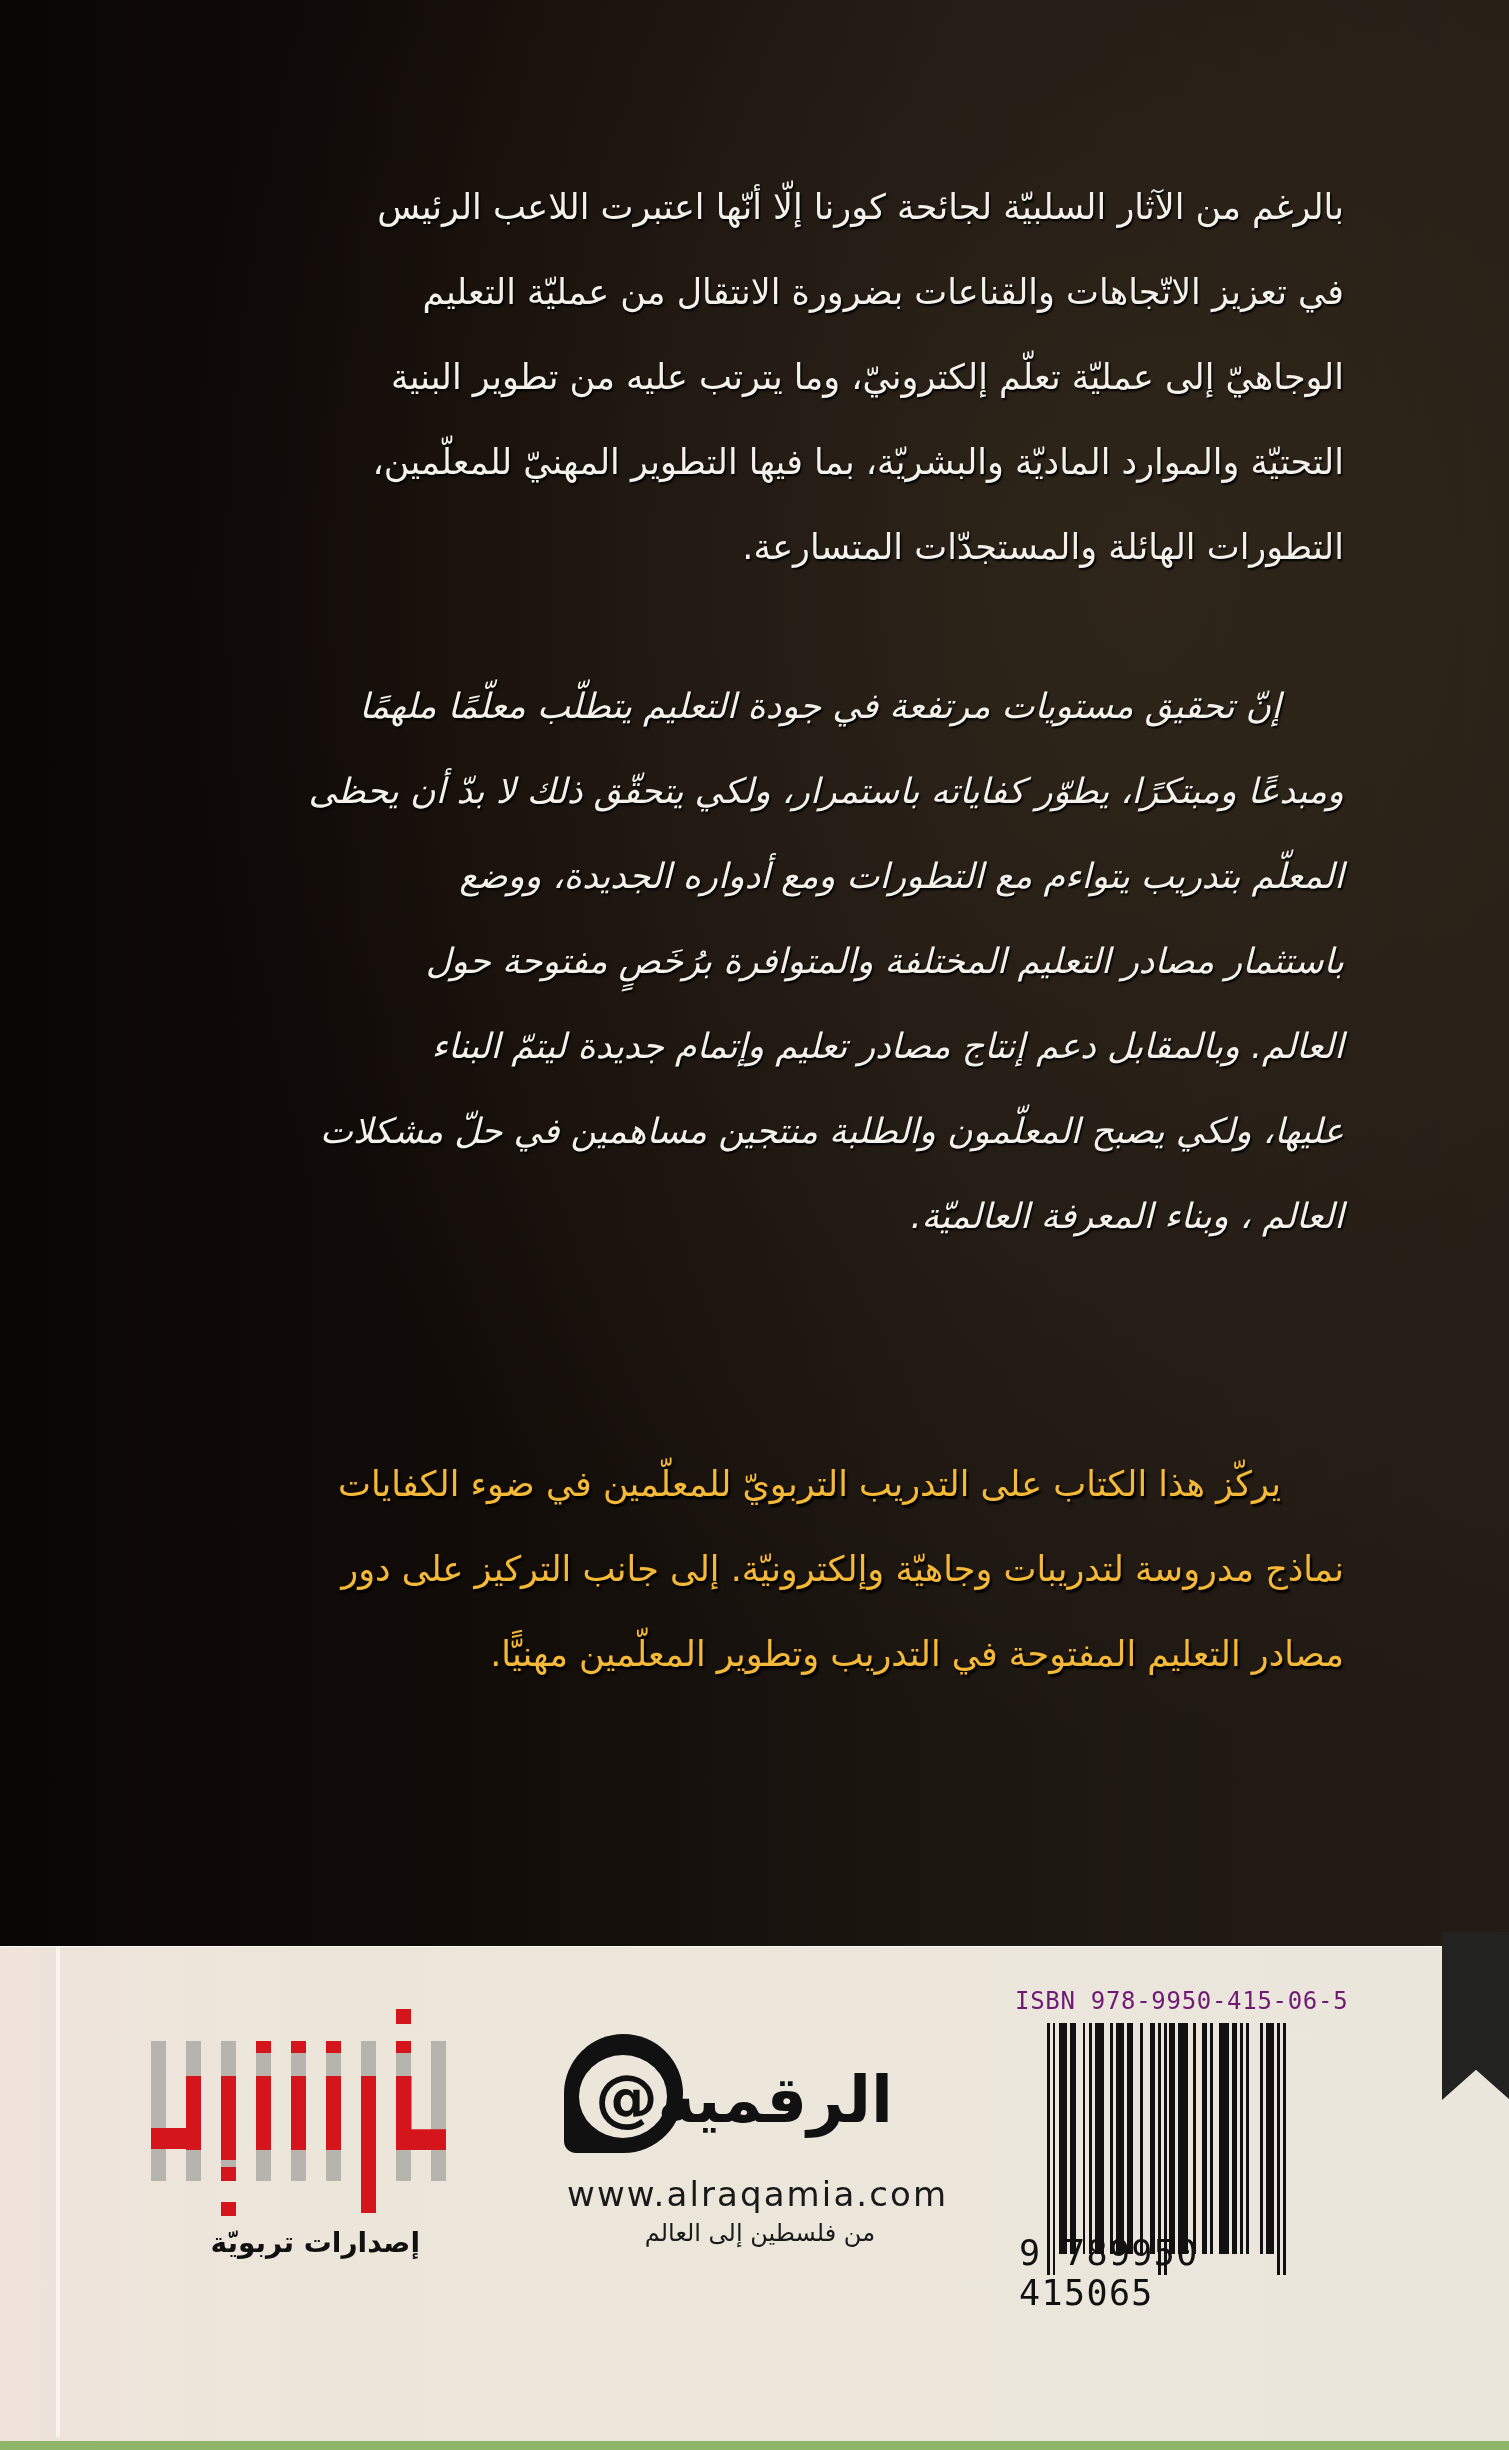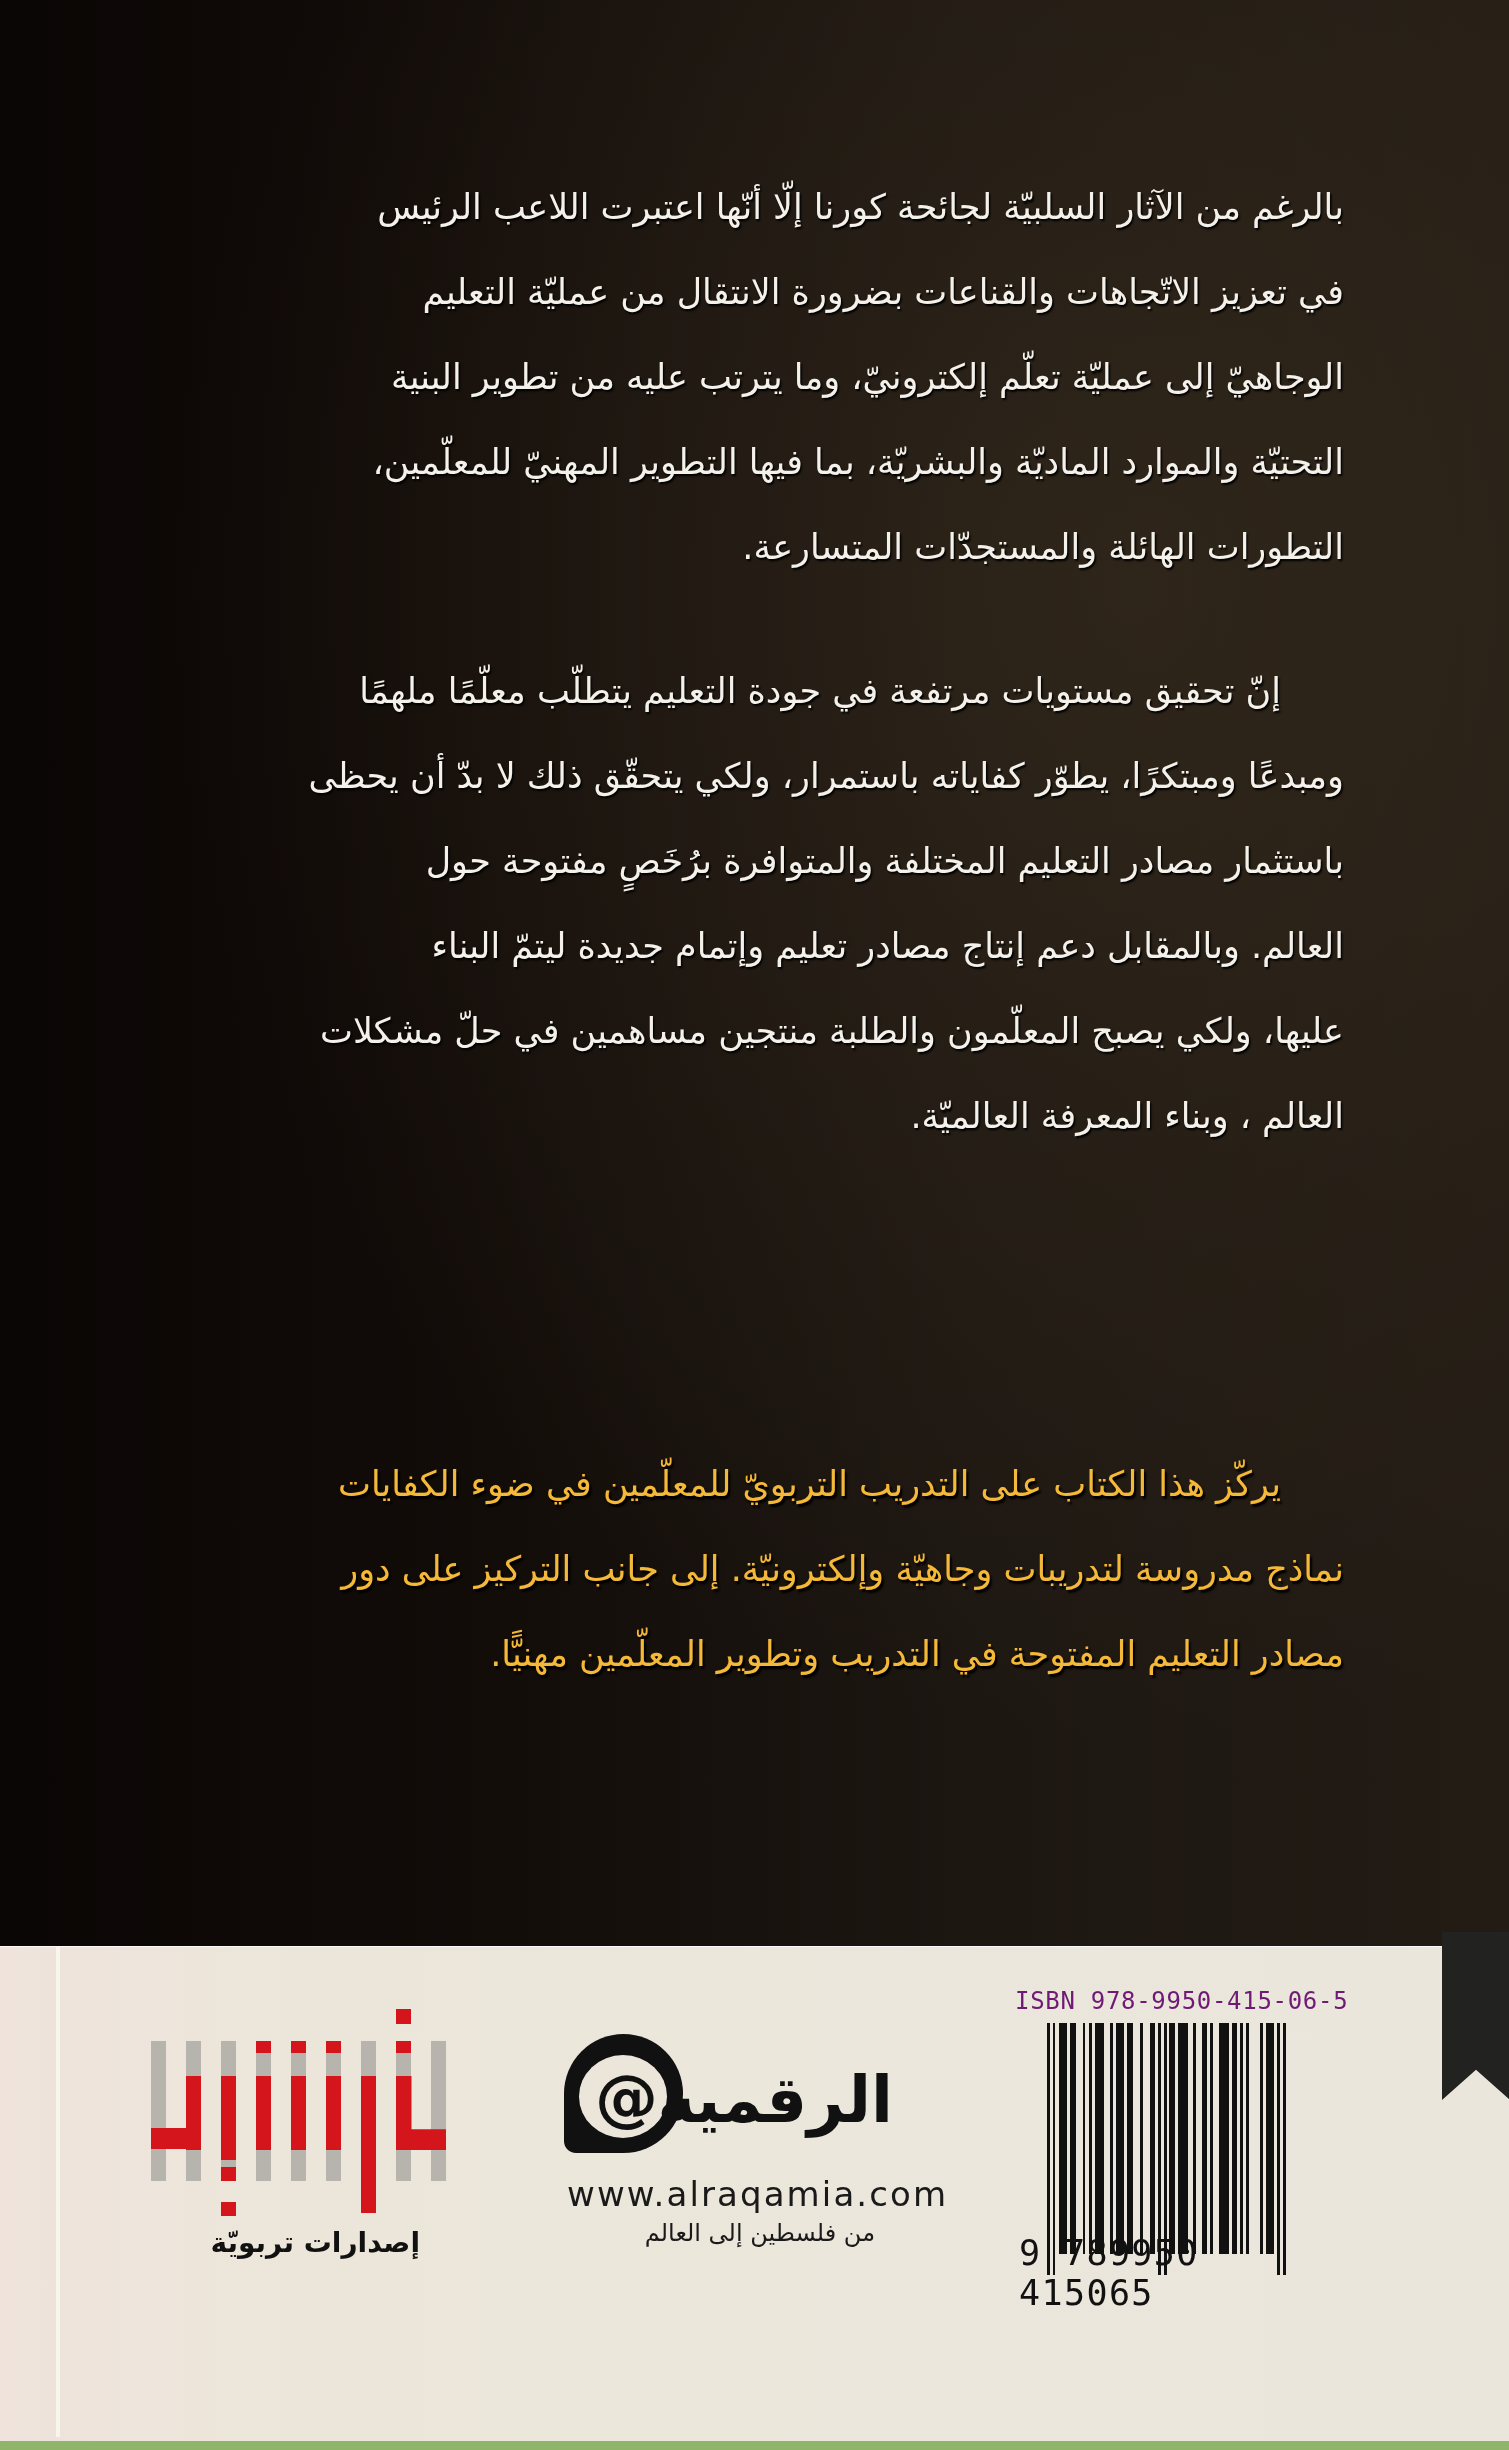--- a/index.html
+++ b/index.html
@@ -19,21 +19,21 @@
     direction: rtl; text-align: justify; text-align-last: right;
     font-family: "DejaVu Sans", sans-serif;
   }
   .para-white {
     color: #f4f0ea; font-size: 35px; line-height: 85px;
     text-shadow: 1.4px 2.1px 2.1px #000;
     margin: 0;
   }
   .para-white .line { display: block; white-space: nowrap; }
   #intro { top: 165px; }
-  #body2 { top: 649px; }
+  #body2 { top: 664px; font-style: italic; }
   #summary { top: 1442px; }
   .para-gold {
     color: #f5b93a; font-size: 35px; line-height: 85px; margin: 0;
     text-shadow: 2.1px 2.8px 2.1px #000, 0 0 1.4px #3a2400;
   }
   .para-gold .line { display: block; white-space: nowrap; }
   .indent { padding-right: 63px; }
 
   .back-panel {
     position: absolute; left: 0; top: 1946px; width: 1510px; height: 494px;
@@ -119,20 +119,21 @@
     <span class="line">الوجاهيّ إلى عمليّة تعلّم إلكترونيّ، وما يترتب عليه من تطوير البنية</span>
     <span class="line">التحتيّة والموارد الماديّة والبشريّة، بما فيها التطوير المهنيّ للمعلّمين،</span>
     <span class="line">التطورات الهائلة والمستجدّات المتسارعة.</span>
   </p>
 </div>
 
 <div class="text-block" id="body2">
   <p class="para-white">
     <span class="line indent">إنّ تحقيق مستويات مرتفعة في جودة التعليم يتطلّب معلّمًا ملهمًا</span>
     <span class="line">ومبدعًا ومبتكرًا، يطوّر كفاياته باستمرار، ولكي يتحقّق ذلك لا بدّ أن يحظى</span>
+    <span class="line">المعلّم بتدريب يتواءم مع التطورات ومع أدواره الجديدة، ووضع</span>
     <span class="line">باستثمار مصادر التعليم المختلفة والمتوافرة برُخَصٍ مفتوحة حول</span>
     <span class="line">العالم. وبالمقابل دعم إنتاج مصادر تعليم وإتمام جديدة ليتمّ البناء</span>
     <span class="line">عليها، ولكي يصبح المعلّمون والطلبة منتجين مساهمين في حلّ مشكلات</span>
     <span class="line">العالم ، وبناء المعرفة العالميّة.</span>
   </p>
 </div>
 
 <div class="text-block" id="summary">
   <p class="para-gold">
     <span class="line indent">يركّز هذا الكتاب على التدريب التربويّ للمعلّمين في ضوء الكفايات</span>

